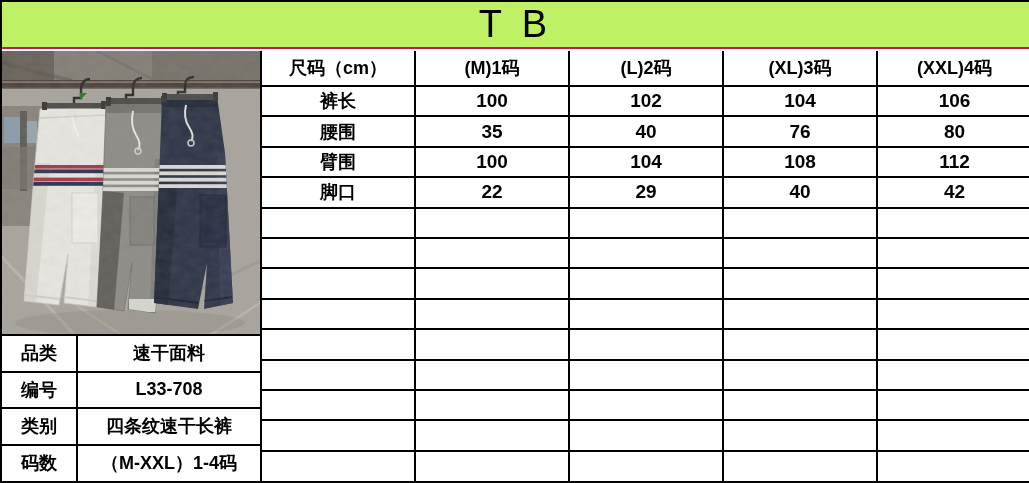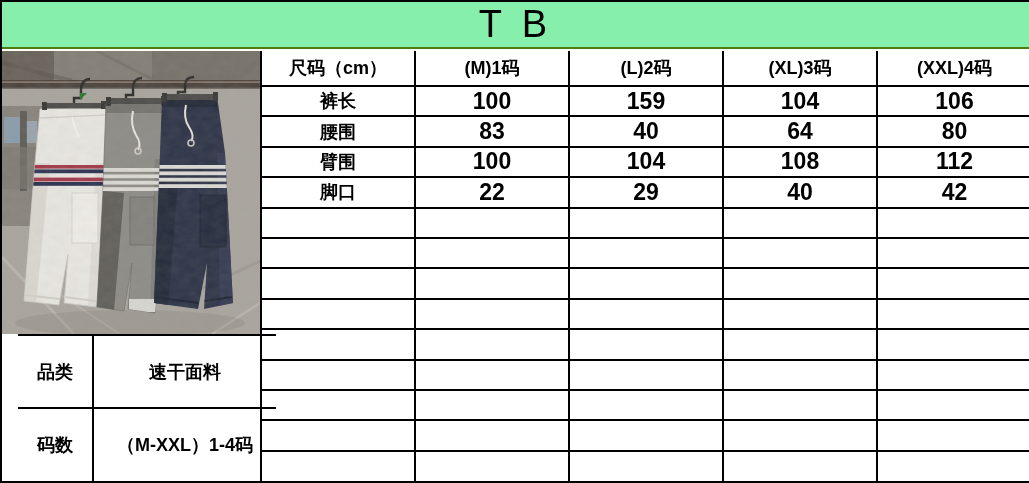--- a/index.html
+++ b/index.html
@@ -12,24 +12,24 @@
     position:relative;
     width:1029px; height:483px;
     background:#fff;
     border-left:2px solid #000;
     border-top:2px solid #000;
     border-bottom:2px solid #000;
     overflow:hidden;
   }
   .title-row {
     position:absolute; left:0; top:0; width:100%; height:47px;
-    border-bottom:2px solid #4d7c0f;
+    border-bottom:2px solid #be185d;
     display:flex; align-items:center; justify-content:center;
     font-size:38px; font-weight:500; letter-spacing:5px;
-    background:#86efac;
+    background:#bef264;
   }
   .photo-cell {
     position:absolute; left:0; top:49px; width:258px; height:283px;
     overflow:hidden;
   }
   .photo-cell svg { display:block; }
 
   
   .size-table {
     position:absolute; left:258px; top:49px;
@@ -40,25 +40,25 @@
     border:2px solid #000;
     border-top:none;
     text-align:center; vertical-align:middle;
     font-size:18px; font-weight:700;
     padding:0; overflow:hidden; white-space:nowrap;
   }
   .size-table th:last-child, .size-table td:last-child { border-right:none; }
   .size-table tr:last-child td { border-bottom:none; }
   .size-table thead tr { height:35px; }
   .size-table tbody tr { height:30.4px; }
-  .size-table td.num { font-size:23px; }
+  .size-table td.num { font-size:19px; }
 
   
   .info-table {
-    position:absolute; left:16px; top:332px;
+    position:absolute; left:0; top:332px;
     width:258px; height:147px;
     border-collapse:collapse; table-layout:fixed;
   }
   .info-table td {
     border:2px solid #000;
     border-left:none; border-right:none;
     text-align:center; vertical-align:middle;
     font-size:18px; font-weight:700;
     padding:0; overflow:hidden; white-space:nowrap;
   }
@@ -203,29 +203,29 @@
           <th>(M)1码</th>
           <th>(L)2码</th>
           <th>(XL)3码</th>
           <th>(XXL)4码</th>
         </tr>
       </thead>
     <tbody>
         <tr>
           <td>裤长</td>
           <td class="num">100</td>
-          <td class="num">159</td>
+          <td class="num">102</td>
           <td class="num">104</td>
           <td class="num">106</td>
         </tr>
         <tr>
           <td>腰围</td>
-          <td class="num">83</td>
+          <td class="num">35</td>
           <td class="num">40</td>
-          <td class="num">64</td>
+          <td class="num">76</td>
           <td class="num">80</td>
         </tr>
         <tr>
           <td>臂围</td>
           <td class="num">100</td>
           <td class="num">104</td>
           <td class="num">108</td>
           <td class="num">112</td>
         </tr>
         <tr>
@@ -301,20 +301,28 @@
       </tbody>
   </table>
 
   <table class="info-table">
     <tbody>
         <tr>
           <td class="label" style="width: 75px;">品类</td>
           <td>速干面料</td>
         </tr>
         <tr>
+          <td class="label" style="width: 75px;">编号</td>
+          <td>L33-708</td>
+        </tr>
+        <tr>
+          <td class="label" style="width: 75px;">类别</td>
+          <td>四条纹速干长裤</td>
+        </tr>
+        <tr>
           <td class="label" style="width: 75px;">码数</td>
           <td>（M-XXL）1-4码</td>
         </tr>
       </tbody>
   </table>
   <div class="cell-note-marker" style="border-top-color: rgb(46, 125, 50);"></div>
 
 </div>
 
 </body></html>

